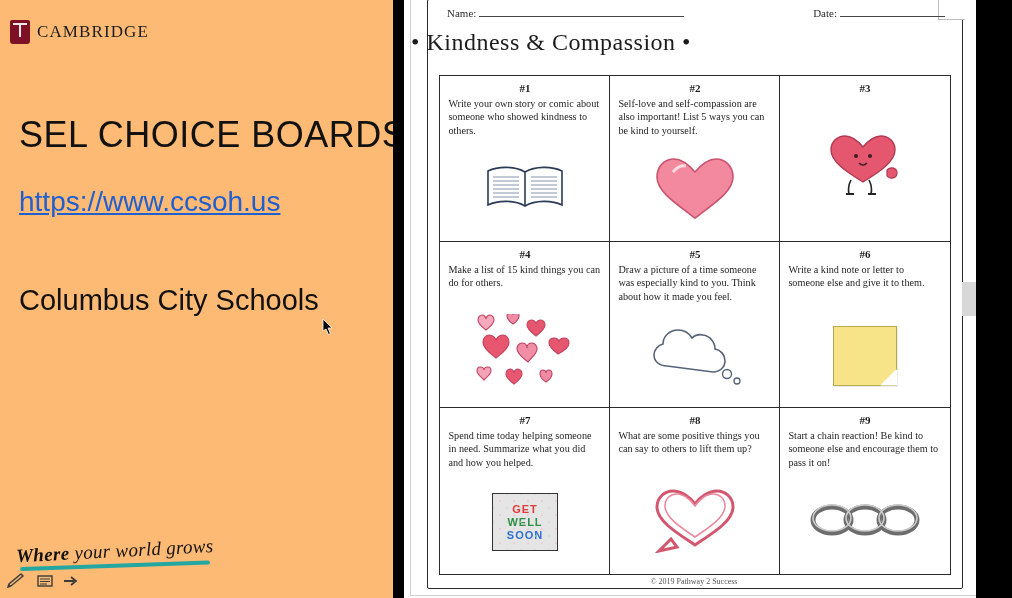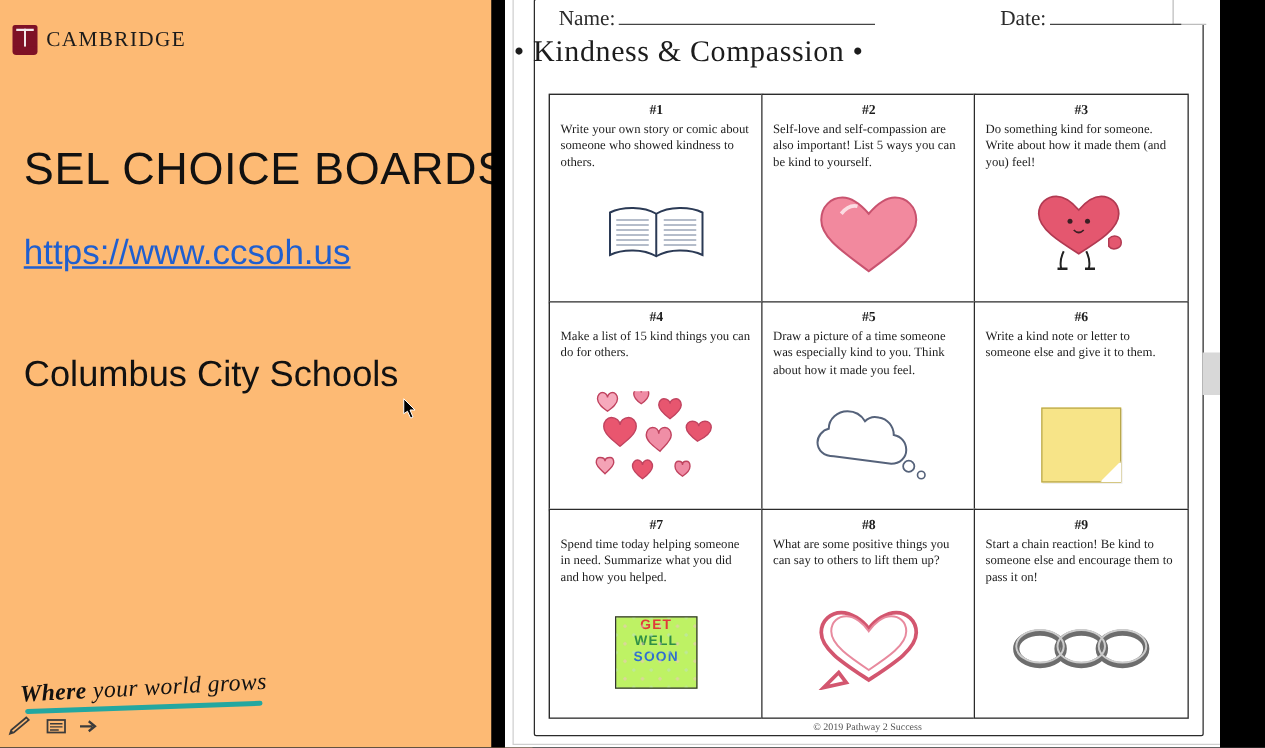--- a/index.html
+++ b/index.html
@@ -166,21 +166,21 @@
     color: #5a5a5a;
     font-style: italic;
   }
   .namedate {
     position: absolute;
     left: 36px; top: 10px;
     right: 32px;
     display: flex;
     justify-content: space-between;
     font-family: "Liberation Serif", serif;
-    font-size: 17px;
+    font-size: 11px;
     color: #2b2b2b;
     gap: 13px;
   }
   .field {
     display: flex;
     align-items: baseline;
     gap: 3px;
   }
   .field .line {
     display: inline-block;
@@ -270,25 +270,25 @@
     right: -1px; bottom: -1px;
     width: 16px; height: 16px;
     background: #fff;
     border-left: 1px solid #b9a84b;
     border-top: 1px solid #b9a84b;
     clip-path: polygon(100% 0, 100% 100%, 0 100%);
   }
   .getwell {
     width: 64px; height: 56px;
     border: 1.5px solid #333;
-    background: #bef264;
+    background: #e5e5e5;
     display: flex;
     flex-direction: column;
     align-items: center;
-    justify-content: flex-start;
+    justify-content: center;
     gap: 1px;
     position: relative;
     overflow: hidden;
   }
   .gw-line1 {
     font-family: "Liberation Sans", sans-serif;
     font-weight: 700;
     font-size: 11px;
     color: #e03a3a;
     letter-spacing: 1px;
@@ -446,21 +446,20 @@
               <svg width="88" height="68" viewBox="0 0 88 68">
                 <path d="M44 64C26 50 6 38 6 23 6 12 14 5 23 5c8 0 15 6 21 13C50 11 57 5 65 5c9 0 17 7 17 18 0 15-20 27-38 41z" fill="#f2899e" stroke="#c9536f" stroke-width="1.6"></path>
                 <path d="M22 18c4-5 9-7 13-6" stroke="#fff" stroke-width="3" fill="none" opacity=".7"></path>
               </svg>
             </span>
           </div>
         </div>
 
         <div class="cell">
           <div class="cell-num">#3</div>
-          <div class="cell-text">Do something kind for someone. Write about how it made them (and you) feel!</div>
           <div class="art">
             <span>
               <svg width="84" height="64" viewBox="0 0 84 64">
                 <path d="M40 48C24 38 8 28 8 16 8 7 15 2 22 2c7 0 13 5 18 11C45 7 51 2 58 2c7 0 14 5 14 14 0 12-16 22-32 32z" fill="#e4576f" stroke="#b13a52" stroke-width="1.4"></path>
                 <path d="M28 46c-3 6-3 10-2 14M46 46c3 6 3 10 2 14" stroke="#222" stroke-width="1.6" fill="none"></path>
                 <path d="M23 60h8M45 60h8" stroke="#222" stroke-width="2"></path>
                 <circle cx="33" cy="22" r="2" fill="#3a1f24"></circle>
                 <circle cx="47" cy="22" r="2" fill="#3a1f24"></circle>
                 <path d="M36 29q4 4 8 0" stroke="#3a1f24" stroke-width="1.4" fill="none"></path>
                 <path d="M64 36c4-4 10-2 10 3s-7 7-10 3z" fill="#e4576f" stroke="#b13a52" stroke-width="1.2"></path>

